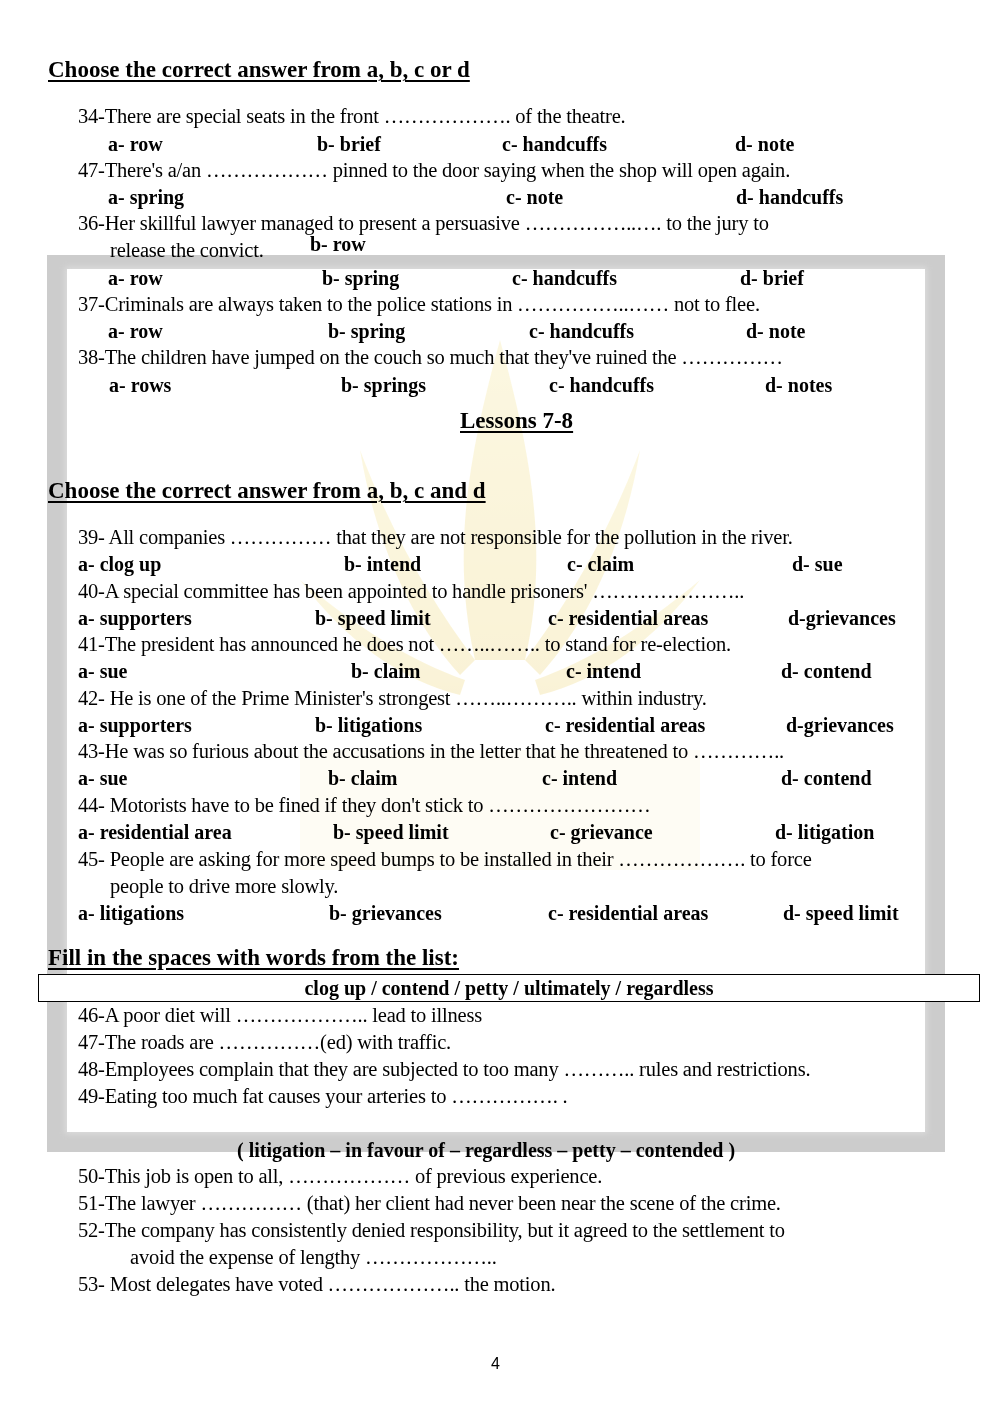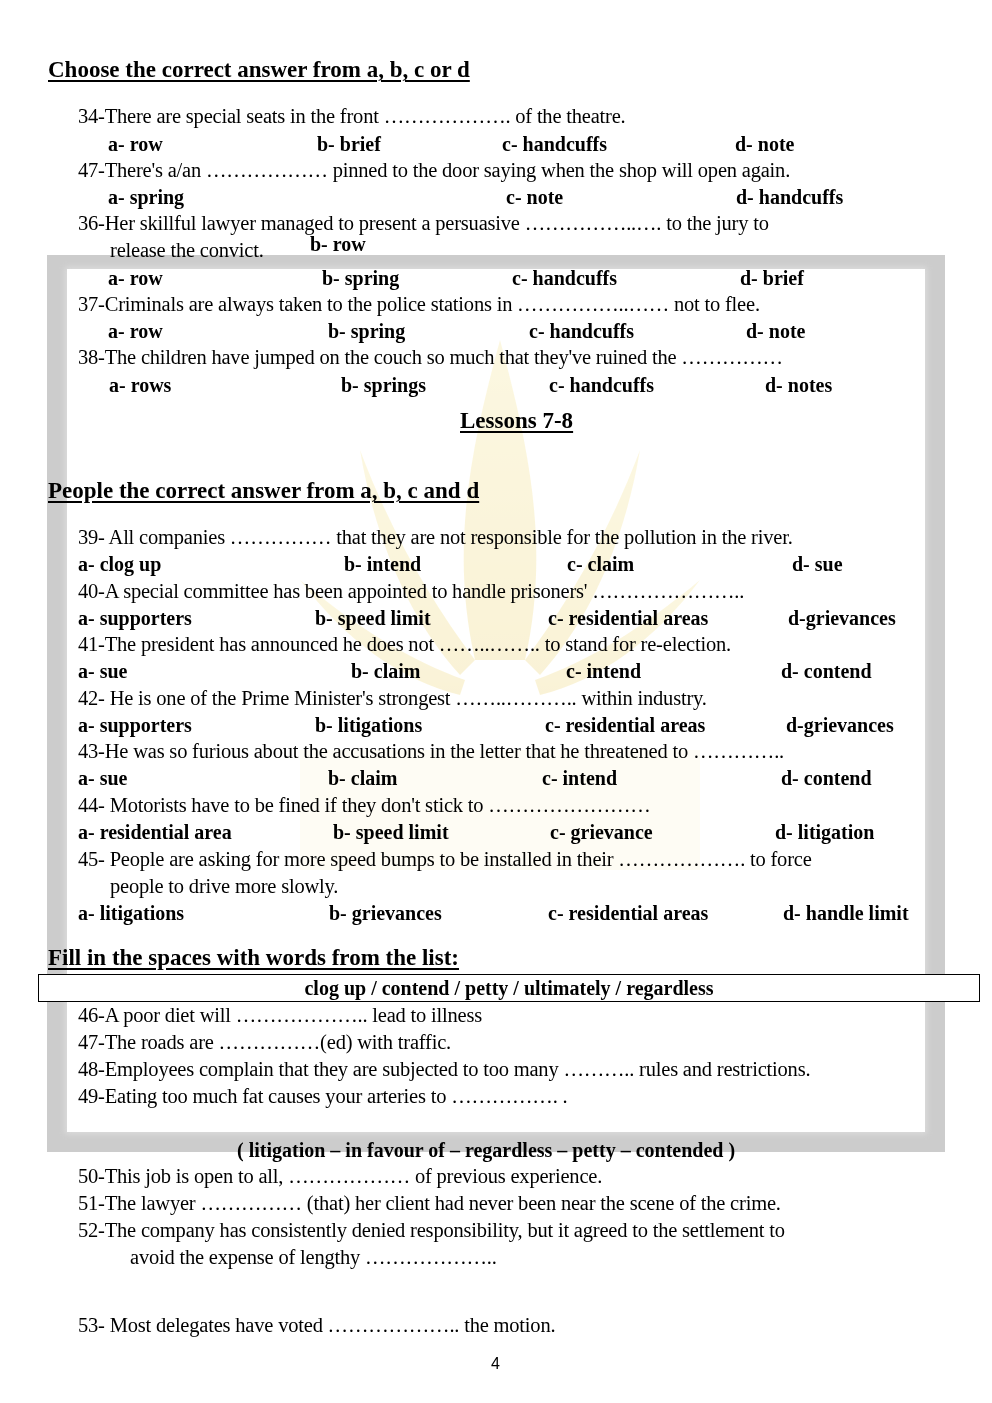--- a/index.html
+++ b/index.html
@@ -92,21 +92,21 @@
   <div class="abs opt" style="left:746px; top:320px;">d- note</div>
 
   <div class="abs q" style="left:78px; top:346px;">38-The children have jumped on the couch so much that they've ruined the ……………</div>
   <div class="abs opt" style="left:109px; top:374px;">a-  rows</div>
   <div class="abs opt" style="left:341px; top:374px;">b- springs</div>
   <div class="abs opt" style="left:549px; top:374px;">c- handcuffs</div>
   <div class="abs opt" style="left:765px; top:374px;">d- notes</div>
 
   <div class="abs center-heading" style="left:460px; top:408px;">Lessons 7-8</div>
 
-  <div class="abs heading" style="left:48px; top:478px;">People the correct answer from a, b, c and d</div>
+  <div class="abs heading" style="left:48px; top:478px;">Choose the correct answer from a, b, c and d</div>
 
   <div class="abs q" style="left:78px; top:526px;">39- All companies …………… that they are not responsible for the pollution in the river.</div>
   <div class="abs opt" style="left:78px; top:553px;">a-  clog up</div>
   <div class="abs opt" style="left:344px; top:553px;">b- intend</div>
   <div class="abs opt" style="left:567px; top:553px;">c- claim</div>
   <div class="abs opt" style="left:792px; top:553px;">d- sue</div>
 
   <div class="abs q" style="left:78px; top:580px;">40-A special committee has been appointed to handle prisoners' …………………..</div>
   <div class="abs opt" style="left:78px; top:607px;">a-  supporters</div>
   <div class="abs opt" style="left:315px; top:607px;">b- speed limit</div>
@@ -135,31 +135,31 @@
   <div class="abs opt" style="left:78px; top:821px;">a-  residential area</div>
   <div class="abs opt" style="left:333px; top:821px;">b- speed limit</div>
   <div class="abs opt" style="left:550px; top:821px;">c- grievance</div>
   <div class="abs opt" style="left:775px; top:821px;">d- litigation</div>
 
   <div class="abs q" style="left:78px; top:848px;">45-  People are asking for more speed bumps to be installed in their ………………. to force</div>
   <div class="abs q" style="left:110px; top:875px;">people to drive more slowly.</div>
   <div class="abs opt" style="left:78px; top:902px;">a-  litigations</div>
   <div class="abs opt" style="left:329px; top:902px;">b- grievances</div>
   <div class="abs opt" style="left:548px; top:902px;">c- residential areas</div>
-  <div class="abs opt" style="left:783px; top:902px;">d- handle limit</div>
+  <div class="abs opt" style="left:783px; top:902px;">d- speed limit</div>
 
   <div class="abs heading" style="left:48px; top:945px;">Fill in the spaces with words from the list:</div>
   <div class="wordbox">clog up  / contend / petty / ultimately / regardless</div>
 
   <div class="abs q" style="left:78px; top:1004px;">46-A poor diet will ……………….. lead to illness</div>
   <div class="abs q" style="left:78px; top:1031px;">47-The roads are ……………(ed) with traffic.</div>
   <div class="abs q" style="left:78px; top:1058px;">48-Employees complain that they are subjected to too many ……….. rules and restrictions.</div>
   <div class="abs q" style="left:78px; top:1085px;">49-Eating too much fat causes your arteries to ……………. .</div>
 
   <div class="abs wordlist2" style="left:237px; top:1139px;">( litigation – in favour of – regardless – petty – contended )</div>
   <div class="abs q" style="left:78px; top:1165px;">50-This job is open to all, ……………… of previous experience.</div>
   <div class="abs q" style="left:78px; top:1192px;">51-The lawyer …………… (that) her client had never been near the scene of the crime.</div>
   <div class="abs q" style="left:78px; top:1219px;">52-The company has consistently denied responsibility, but it agreed to the settlement to</div>
   <div class="abs q" style="left:110px; top:1246px;margin-left:20px;">avoid the expense of lengthy ………………..</div>
-  <div class="abs q" style="left:78px; top:1273px;margin-top:41px;">53-  Most delegates have voted ……………….. the motion.</div>
+  <div class="abs q" style="left:78px; top:1273px;">53-  Most delegates have voted ……………….. the motion.</div>
 
   <div class="abs pagenum" style="left:491px; top:1355px;">4</div>
 </div>
 
 </body></html>

